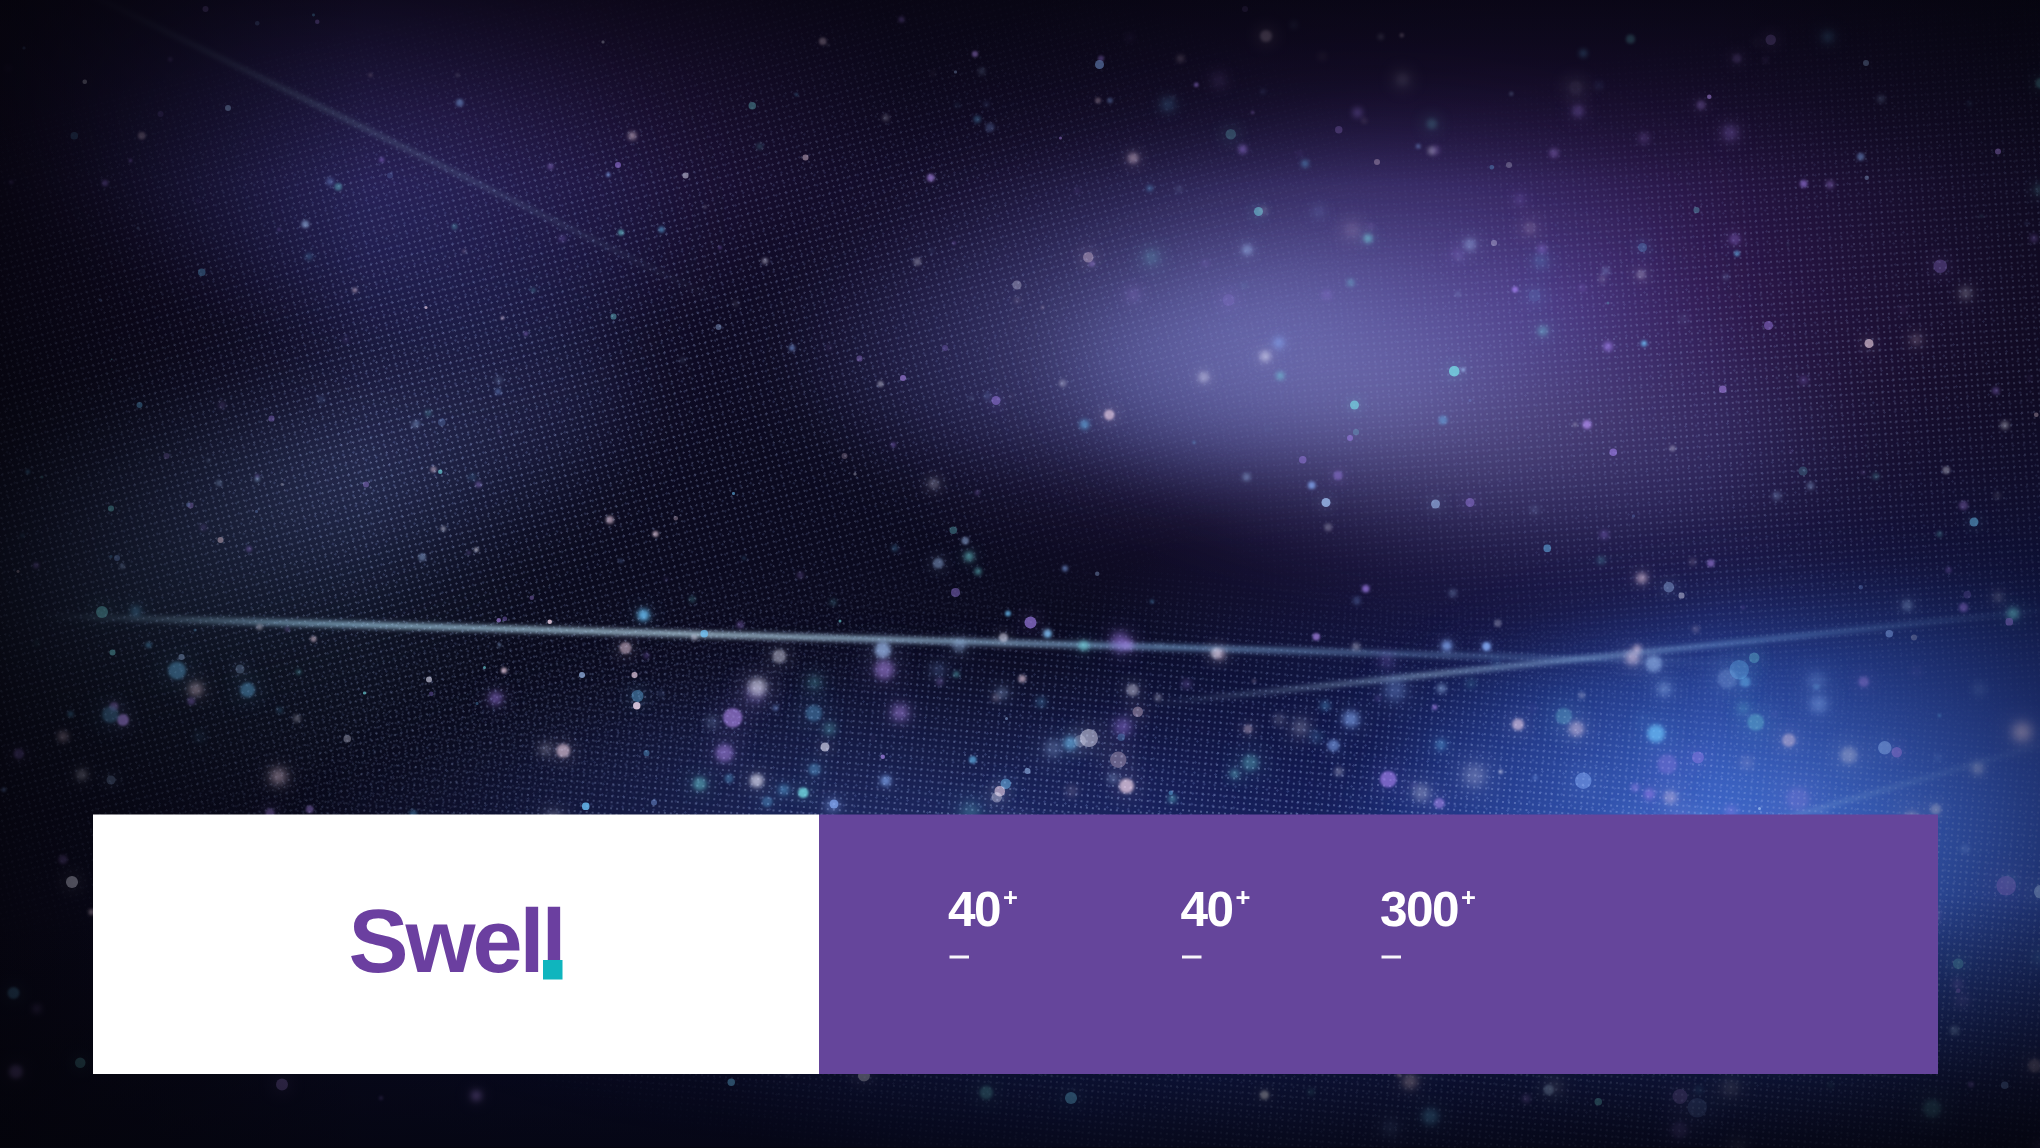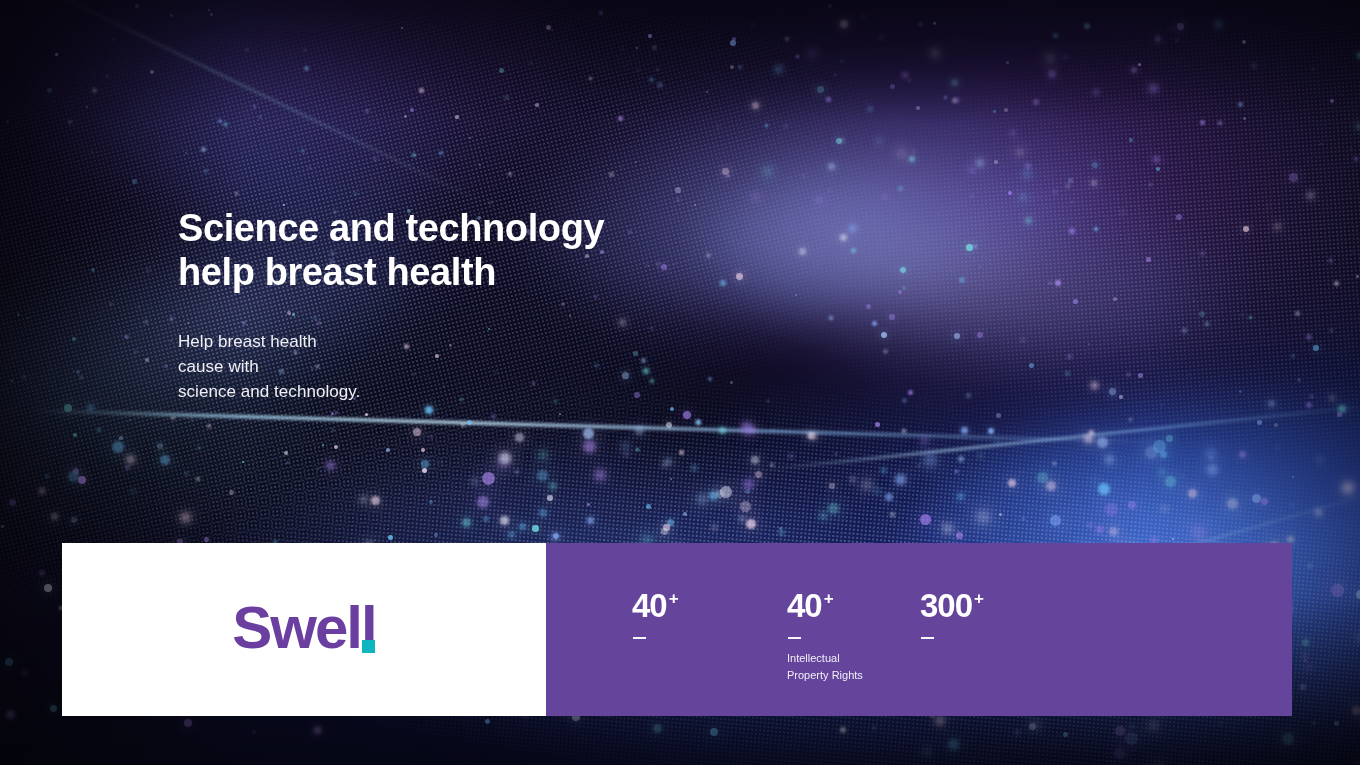--- a/index.html
+++ b/index.html
@@ -909,31 +909,20 @@
         <span class="dot" style="left:292px;top:313px;width:3.0px;height:3.0px;background:rgba(120,230,235,0.61);filter:blur(0.4px);"></span>
         <span class="dot" style="left:73px;top:433px;width:4.2px;height:4.2px;background:rgba(120,230,235,0.70);filter:blur(0.3px);"></span>
         <span class="dot" style="left:125px;top:465px;width:4.9px;height:4.9px;background:rgba(165,130,240,0.46);filter:blur(1.0px);"></span>
         <span class="dot" style="left:404px;top:344px;width:4.5px;height:4.5px;background:rgba(255,225,245,0.59);filter:blur(0.9px);"></span>
         <span class="dot" style="left:316px;top:365px;width:2.7px;height:2.7px;background:rgba(235,235,255,0.61);filter:blur(0.8px);"></span>
         <span class="dot" style="left:170px;top:318px;width:2.8px;height:2.8px;background:rgba(170,205,255,0.70);filter:blur(0.9px);"></span>
       </div>
     <div class="vig"></div>
   </div>
 
-  <div class="hero">
-    <h1>
-      <span>Science and technology</span><br>
-      <span>help breast health</span>
-    </h1>
-    <p>
-      <span>Help breast health</span><br>
-      <span>cause with</span><br>
-      <span>science and technology.</span>
-    </p>
-  </div>
 
   <div class="bar">
 
     <div class="logo-card">
       <div class="logo">
         <span class="logo-word">
           <span>Swell</span>
           <span class="tealdot"></span>
         </span>
       </div>
@@ -946,21 +935,20 @@
             <span class="stat-sup">+</span>
           </div>
           <div class="stat-rule"></div>
         </div>
         <div class="stat">
           <div class="stat-num">
             <span>40</span>
             <span class="stat-sup">+</span>
           </div>
           <div class="stat-rule"></div>
-          <div class="stat-lbl"><span>Intellectual</span><br><span>Property Rights</span></div>
         </div>
         <div class="stat">
           <div class="stat-num">
             <span>300</span>
             <span class="stat-sup">+</span>
           </div>
           <div class="stat-rule"></div>
         </div>
       </div>
   </div>

